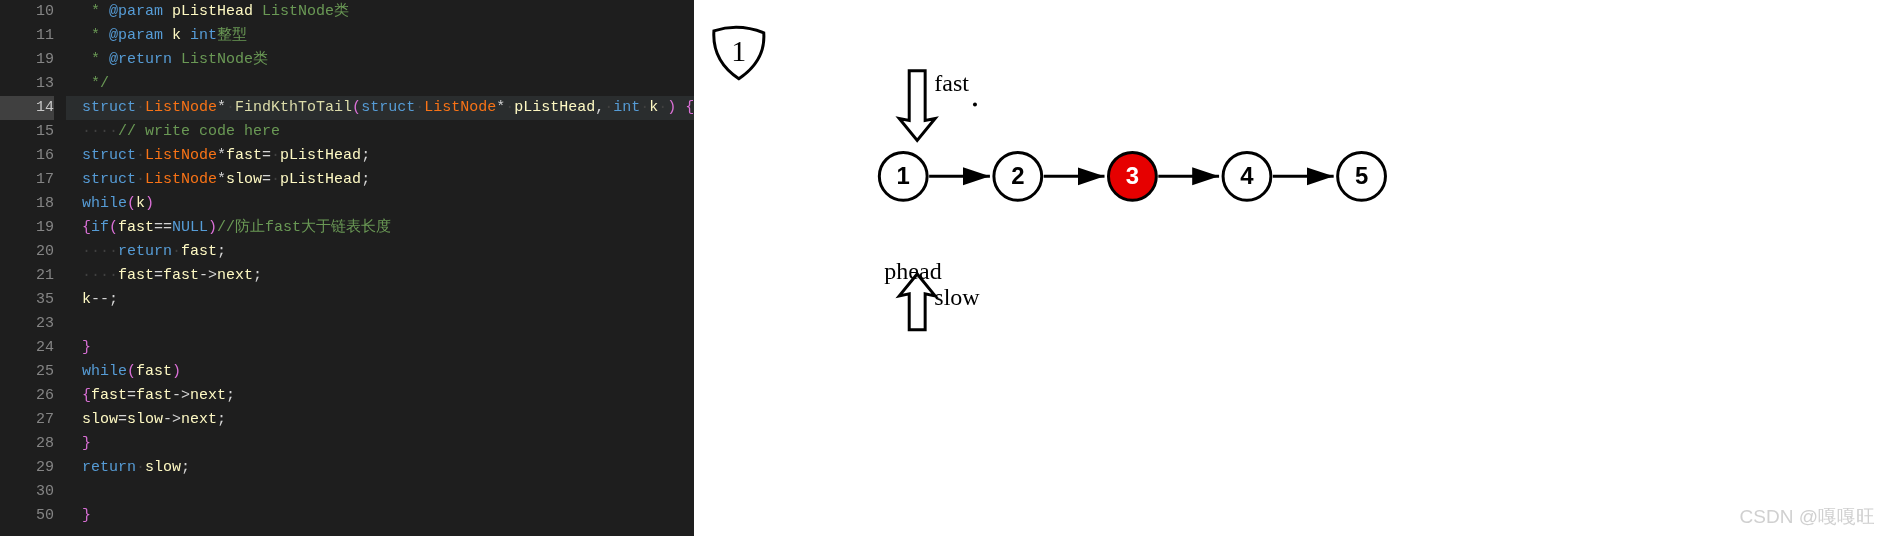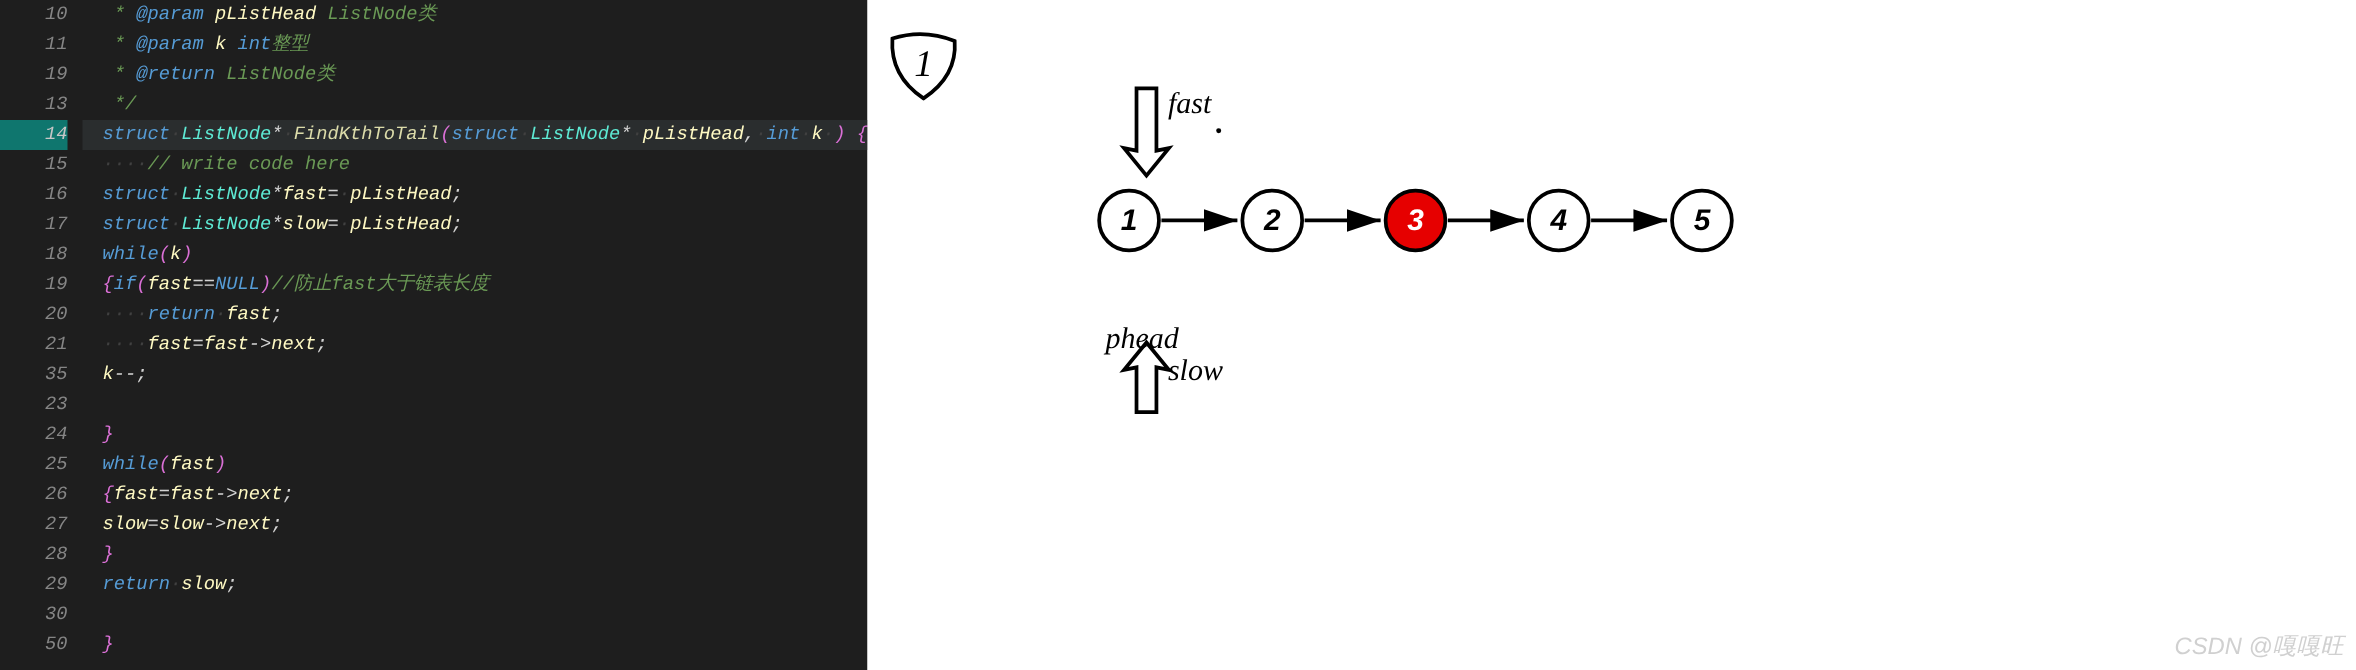--- a/index.html
+++ b/index.html
@@ -8,21 +8,20 @@
     width: 1885px;
     height: 536px;
     overflow: hidden;
     font-family: Consolas, "Courier New", monospace;
     background: #fff;
   }
   .split {
     display: flex;
     width: 100%;
     height: 100%;
-    font-style: italic;
   }
   
   .editor {
     flex: 0 0 690px;
     background: #1e1e1e;
     color: #d4d4d4;
     font-size: 15px;
     line-height: 24px;
     display: flex;
     position: relative;
@@ -32,39 +31,39 @@
     background: #1e1e1e;
     color: #858585;
     text-align: right;
     padding: 0 12px 0 0;
     user-select: none;
   }
   .gutter div {
     height: 24px;
   }
   .gutter .hl {
-    background: #0f766e;
+    background: #404040;
     color: #c6c6c6;
   }
   .code {
     flex: 1;
     padding: 0 0 0 16px;
     white-space: pre;
     position: relative;
   }
   .code .line {
     height: 24px;
   }
   .code .hl {
     background: #2a2d2e;
     margin-left: -16px;
     padding-left: 16px;
   }
   .tok-kw   { color: #569cd6; }
-  .tok-type { color: #5eead4; }
+  .tok-type { color: #f97316; }
   .tok-func { color: #dcdcaa; }
   .tok-param{ color: #fef9c3; }
   .tok-op   { color: #d4d4d4; }
   .tok-punc { color: #d4d4d4; }
   .tok-brace{ color: #da70d6; }
   .tok-cmt  { color: #6a9955; }
   .tok-const{ color: #569cd6; }
   .tok-dot  { color: #404040; }
   
   .diagram {

